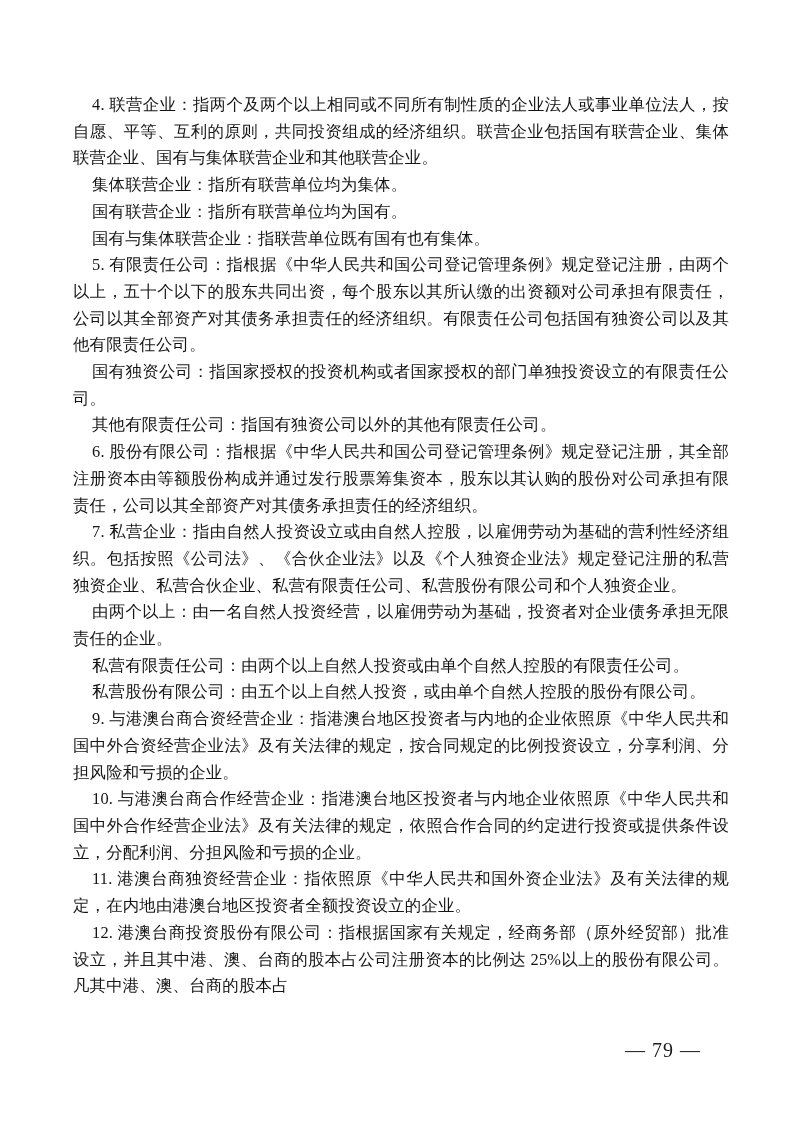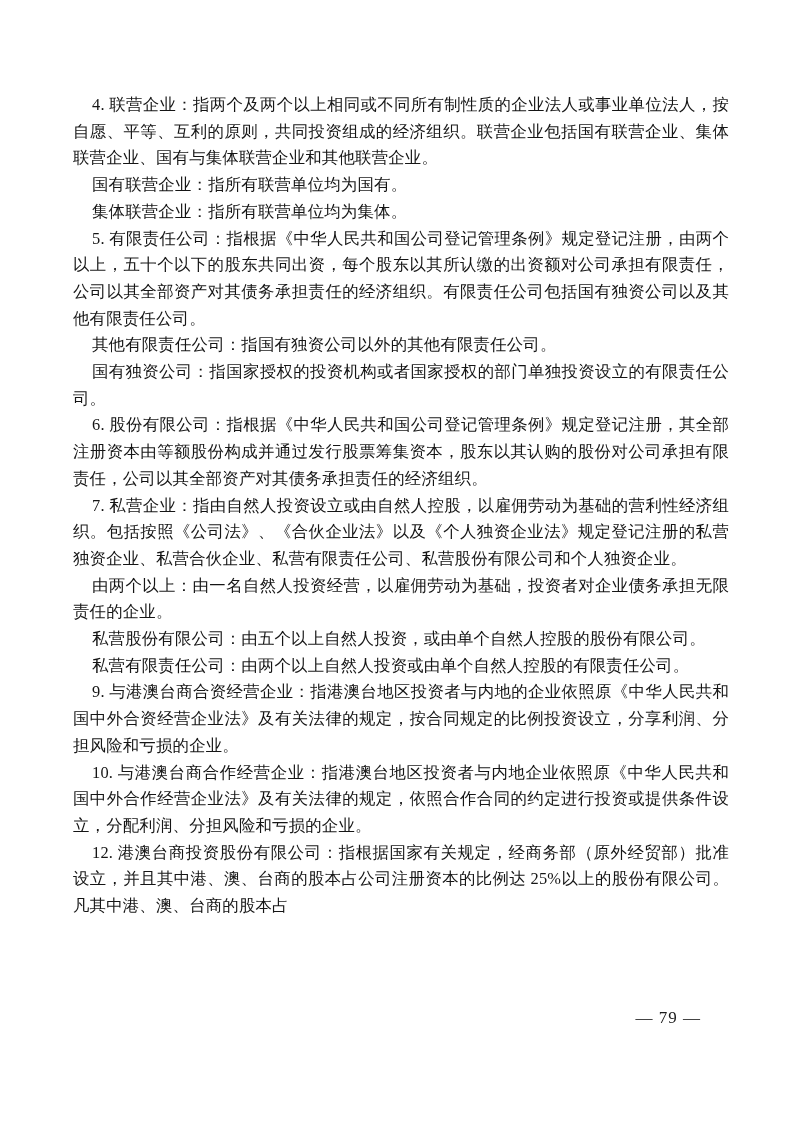--- a/index.html
+++ b/index.html
@@ -26,48 +26,50 @@
     text-align: justify;
     letter-spacing: 0.2px;
   }
   .content p {
     margin: 0;
     padding: 0;
     text-indent: 19px;
   }
   .footer {
     position: absolute;
-    top: 1008px;
+    top: 1040px;
     right: 92px;
-    font-size: 17px;
+    font-size: 20px;
     line-height: 20px;
     color: #1b1b1b;
     letter-spacing: 1px;
     white-space: nowrap;
   }
 </style>
 </head>
 <body>
 
 <div class="page">
 
   <div class="content">
       <p>4. 联营企业：指两个及两个以上相同或不同所有制性质的企业法人或事业单位法人，按自愿、平等、互利的原则，共同投资组成的经济组织。联营企业包括国有联营企业、集体联营企业、国有与集体联营企业和其他联营企业。</p>
+      <p>集体联营企业：指所有联营单位均为集体。</p>
       <p>国有联营企业：指所有联营单位均为国有。</p>
-      <p>集体联营企业：指所有联营单位均为集体。</p>
+      <p>国有与集体联营企业：指联营单位既有国有也有集体。</p>
       <p>5. 有限责任公司：指根据《中华人民共和国公司登记管理条例》规定登记注册，由两个以上，五十个以下的股东共同出资，每个股东以其所认缴的出资额对公司承担有限责任，公司以其全部资产对其债务承担责任的经济组织。有限责任公司包括国有独资公司以及其他有限责任公司。</p>
+      <p>国有独资公司：指国家授权的投资机构或者国家授权的部门单独投资设立的有限责任公司。</p>
       <p>其他有限责任公司：指国有独资公司以外的其他有限责任公司。</p>
-      <p>国有独资公司：指国家授权的投资机构或者国家授权的部门单独投资设立的有限责任公司。</p>
       <p>6. 股份有限公司：指根据《中华人民共和国公司登记管理条例》规定登记注册，其全部注册资本由等额股份构成并通过发行股票筹集资本，股东以其认购的股份对公司承担有限责任，公司以其全部资产对其债务承担责任的经济组织。</p>
       <p>7. 私营企业：指由自然人投资设立或由自然人控股，以雇佣劳动为基础的营利性经济组织。包括按照《公司法》、《合伙企业法》以及《个人独资企业法》规定登记注册的私营独资企业、私营合伙企业、私营有限责任公司、私营股份有限公司和个人独资企业。</p>
       <p>由两个以上：由一名自然人投资经营，以雇佣劳动为基础，投资者对企业债务承担无限责任的企业。</p>
+      <p>私营有限责任公司：由两个以上自然人投资或由单个自然人控股的有限责任公司。</p>
       <p>私营股份有限公司：由五个以上自然人投资，或由单个自然人控股的股份有限公司。</p>
-      <p>私营有限责任公司：由两个以上自然人投资或由单个自然人控股的有限责任公司。</p>
       <p>9. 与港澳台商合资经营企业：指港澳台地区投资者与内地的企业依照原《中华人民共和国中外合资经营企业法》及有关法律的规定，按合同规定的比例投资设立，分享利润、分担风险和亏损的企业。</p>
       <p>10. 与港澳台商合作经营企业：指港澳台地区投资者与内地企业依照原《中华人民共和国中外合作经营企业法》及有关法律的规定，依照合作合同的约定进行投资或提供条件设立，分配利润、分担风险和亏损的企业。</p>
+      <p>11. 港澳台商独资经营企业：指依照原《中华人民共和国外资企业法》及有关法律的规定，在内地由港澳台地区投资者全额投资设立的企业。</p>
       <p>12. 港澳台商投资股份有限公司：指根据国家有关规定，经商务部（原外经贸部）批准设立，并且其中港、澳、台商的股本占公司注册资本的比例达 25%以上的股份有限公司。凡其中港、澳、台商的股本占</p>
     </div>
 
   <div class="footer">
     <span>— 79 —</span>
   </div>
 
 </div>
 
 </body></html>

